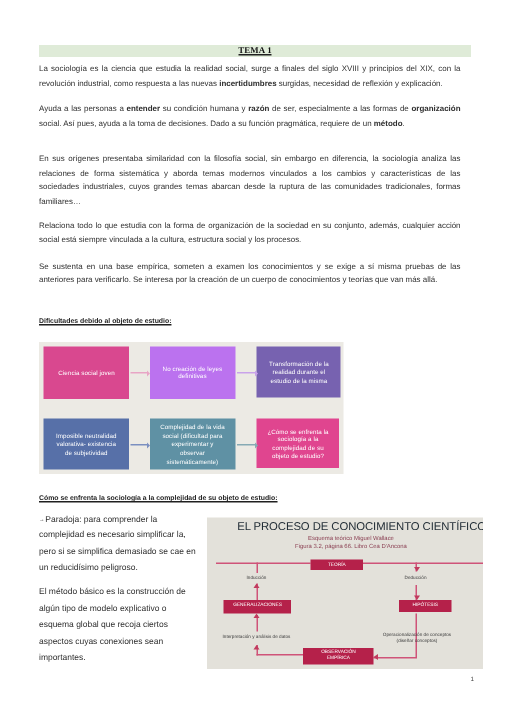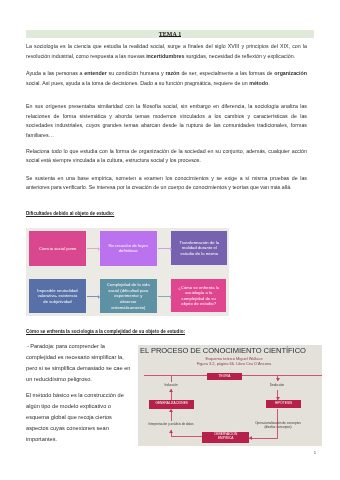--- a/index.html
+++ b/index.html
@@ -60,21 +60,21 @@
   .fig1 .b5{left:73.8px;top:50.9px;width:57px;height:34.5px;background:#5f91a4;}
   .fig1 .b6{left:145.2px;top:50.9px;width:55px;height:33.6px;background:#e0458f;}
   .fig1 .a1{left:61px;top:20.2px;width:11px;background:#e8a5c5;color:#e8a5c5;}
   .fig1 .a2{left:131.5px;top:20.2px;width:12px;background:#c9a3ea;color:#c9a3ea;}
   .fig1 .a3{left:61px;top:68.3px;width:11px;background:#7b8fc0;color:#7b8fc0;}
   .fig1 .a4{left:131.5px;top:68.3px;width:12px;background:#86aab4;color:#86aab4;}
 
   
   .fig2{position:absolute;left:138px;top:345px;width:184px;height:101px;
         background:#e3e1da;overflow:hidden;}
-  .f2title{position:absolute;left:2px;top:1.4px;width:184px;text-align:left;
+  .f2title{position:absolute;left:2px;top:1.4px;width:184px;text-align:right;
         font-size:7.55px;color:#1e2a33;letter-spacing:-0.05px;white-space:nowrap;
         line-height:9px;}
   .f2sub{position:absolute;left:4px;top:10.5px;width:184px;text-align:center;
         font-size:3.95px;color:#8a3f52;line-height:5.4px;white-space:nowrap;}
   .f2bx{position:absolute;background:#b5214a;color:#fff;font-size:3.2px;
         display:flex;align-items:center;justify-content:center;text-align:center;
         line-height:3.8px;}
   .f2lb{position:absolute;font-size:3.1px;color:#3a3a3a;text-align:center;
         line-height:4.2px;white-space:nowrap;}
   .f2ln{position:absolute;background:#cf5378;}

